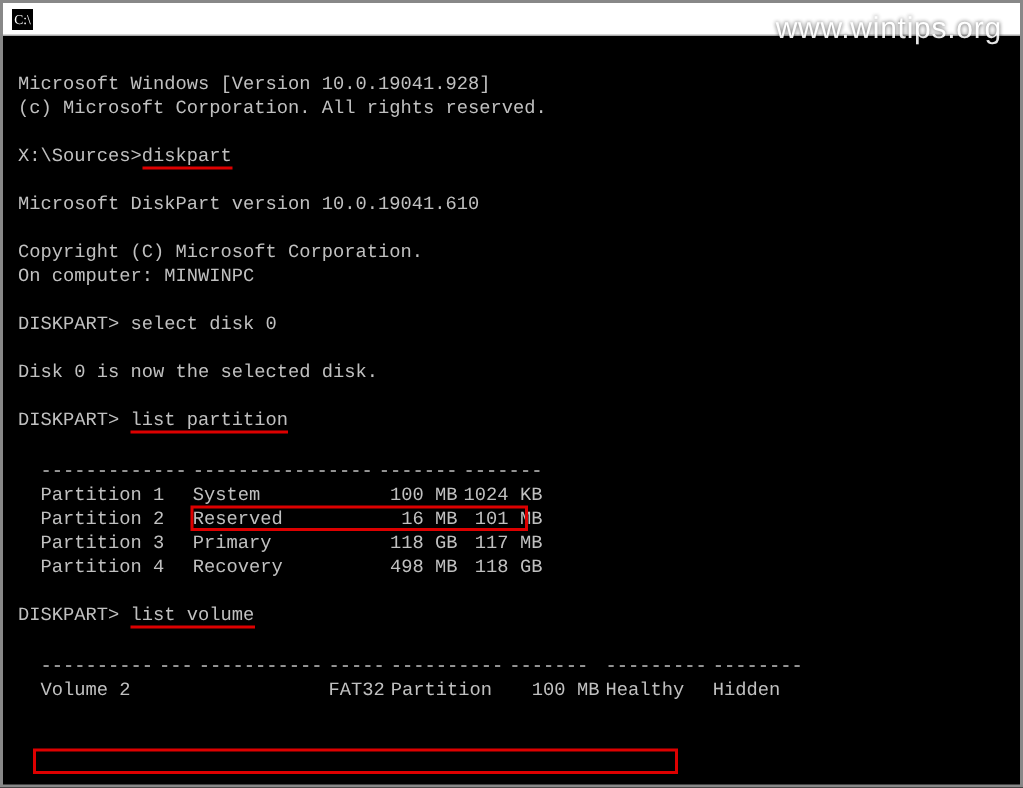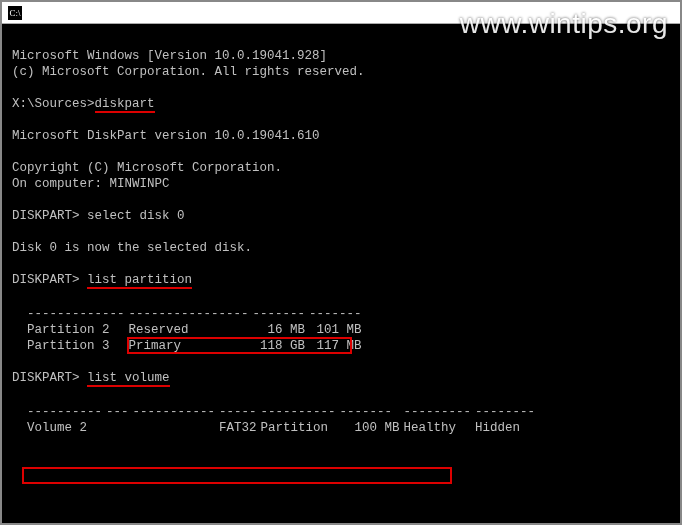--- a/index.html
+++ b/index.html
@@ -28,21 +28,21 @@
   }
   .titlebar .cmd-ico {
     width: 14px; height: 14px;
     display: inline-flex; align-items: center; justify-content: center;
     background: #000; color: #fff; font-size: 9px; font-family: Consolas;
   }
   .watermark {
     position: absolute;
     top: 6px; right: 12px;
     font-family: Arial, sans-serif;
-    font-size: 28px;
+    font-size: 20px;
     color: #fff;
     letter-spacing: 0.5px;
     text-shadow: 0 0 3px rgba(0,0,0,0.8);
     z-index: 50;
     opacity: 0.9;
   }
   .term {
     padding: 8px 10px 10px 10px;
     line-height: 16px;
     white-space: pre;
@@ -85,22 +85,24 @@
 
 <span>DISKPART&gt; </span><span>select disk 0</span>
 
 <span>Disk 0 is now the selected disk.</span>
 
 <span>DISKPART&gt; </span><span class="cmd-hl"><span>list partition</span><span class="red-ul"></span></span>
 
 <div style="position:relative;"><table class="ptbl">
 <tbody>
 <tr><td>  -------------</td><td>----------------</td><td>-------</td><td>-------</td></tr>
+<tr><td>  Partition 1  </td><td>System          </td><td> 100 MB</td><td>1024 KB</td></tr>
 <tr><td>  Partition 2  </td><td>Reserved        </td><td>  16 MB</td><td> 101 MB</td></tr>
 <tr><td>  Partition 3  </td><td>Primary         </td><td> 118 GB</td><td> 117 MB</td></tr>
+<tr><td>  Partition 4  </td><td>Recovery        </td><td> 498 MB</td><td> 118 GB</td></tr>
 </tbody></table><div class="redbox" style="top:31px; left:115px; width:225px; height:17px;"></div></div>
 <span>DISKPART&gt; </span><span class="cmd-hl"><span>list volume</span><span class="red-ul"></span></span>
 
 <div style="position:relative;"><table class="ptbl">
 <tbody>
 <tr><td>  ----------</td><td>---</td><td>-----------</td><td>-----</td><td>----------</td><td>-------</td><td>---------</td><td>--------</td></tr>
 <tr><td>  Volume 2  </td><td>   </td><td>           </td><td>FAT32</td><td>Partition </td><td>  100 MB</td><td>Healthy  </td><td>Hidden</td></tr>
 
 </tbody></table><div class="redbox" style="top:63px; left:10px; width:430px; height:17px;"></div></div>
 

